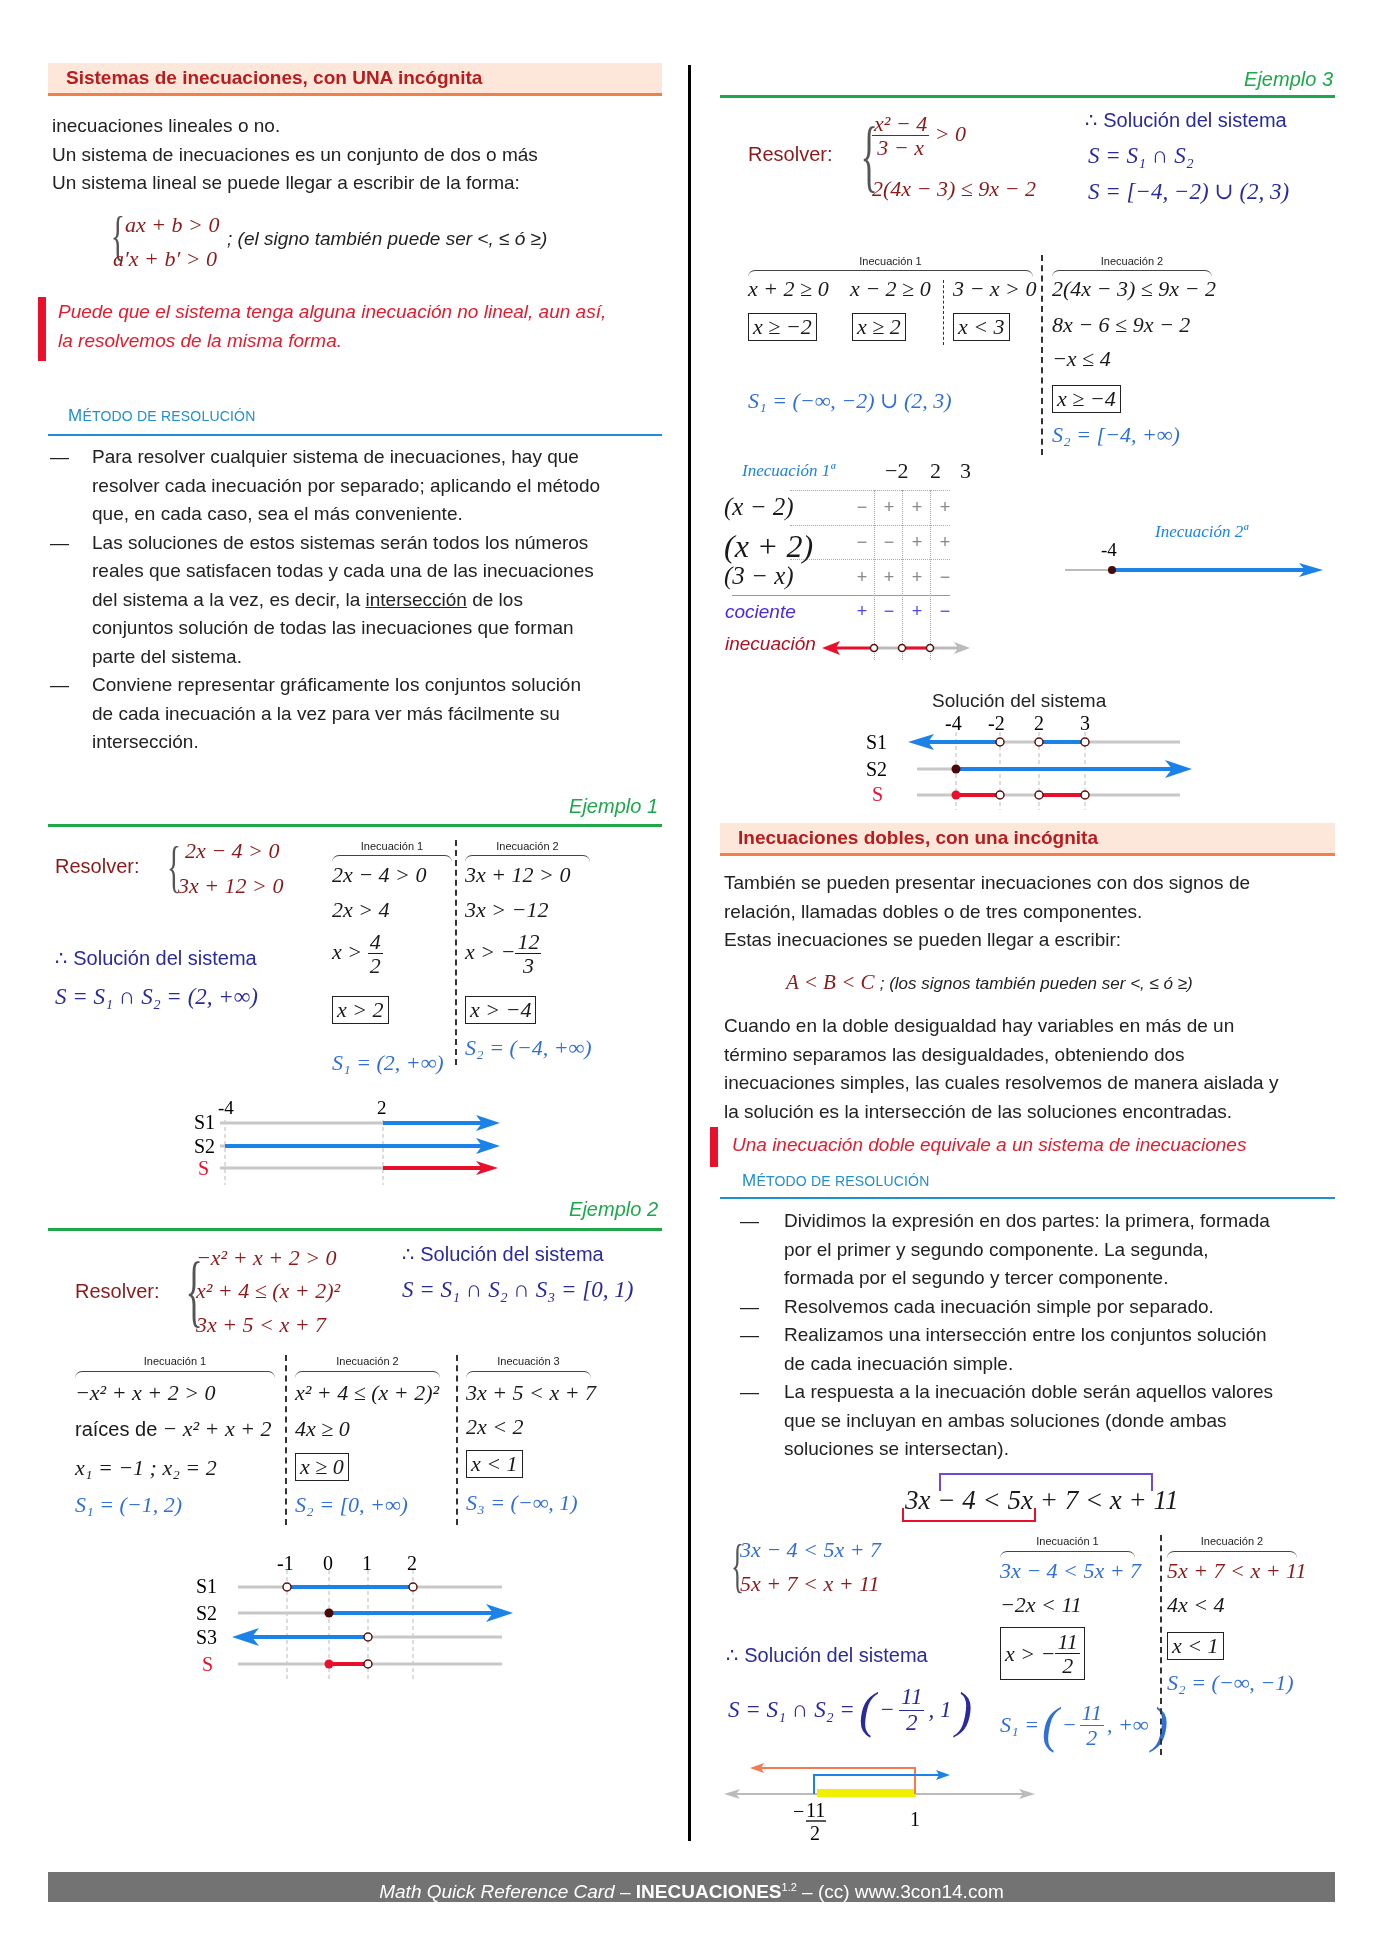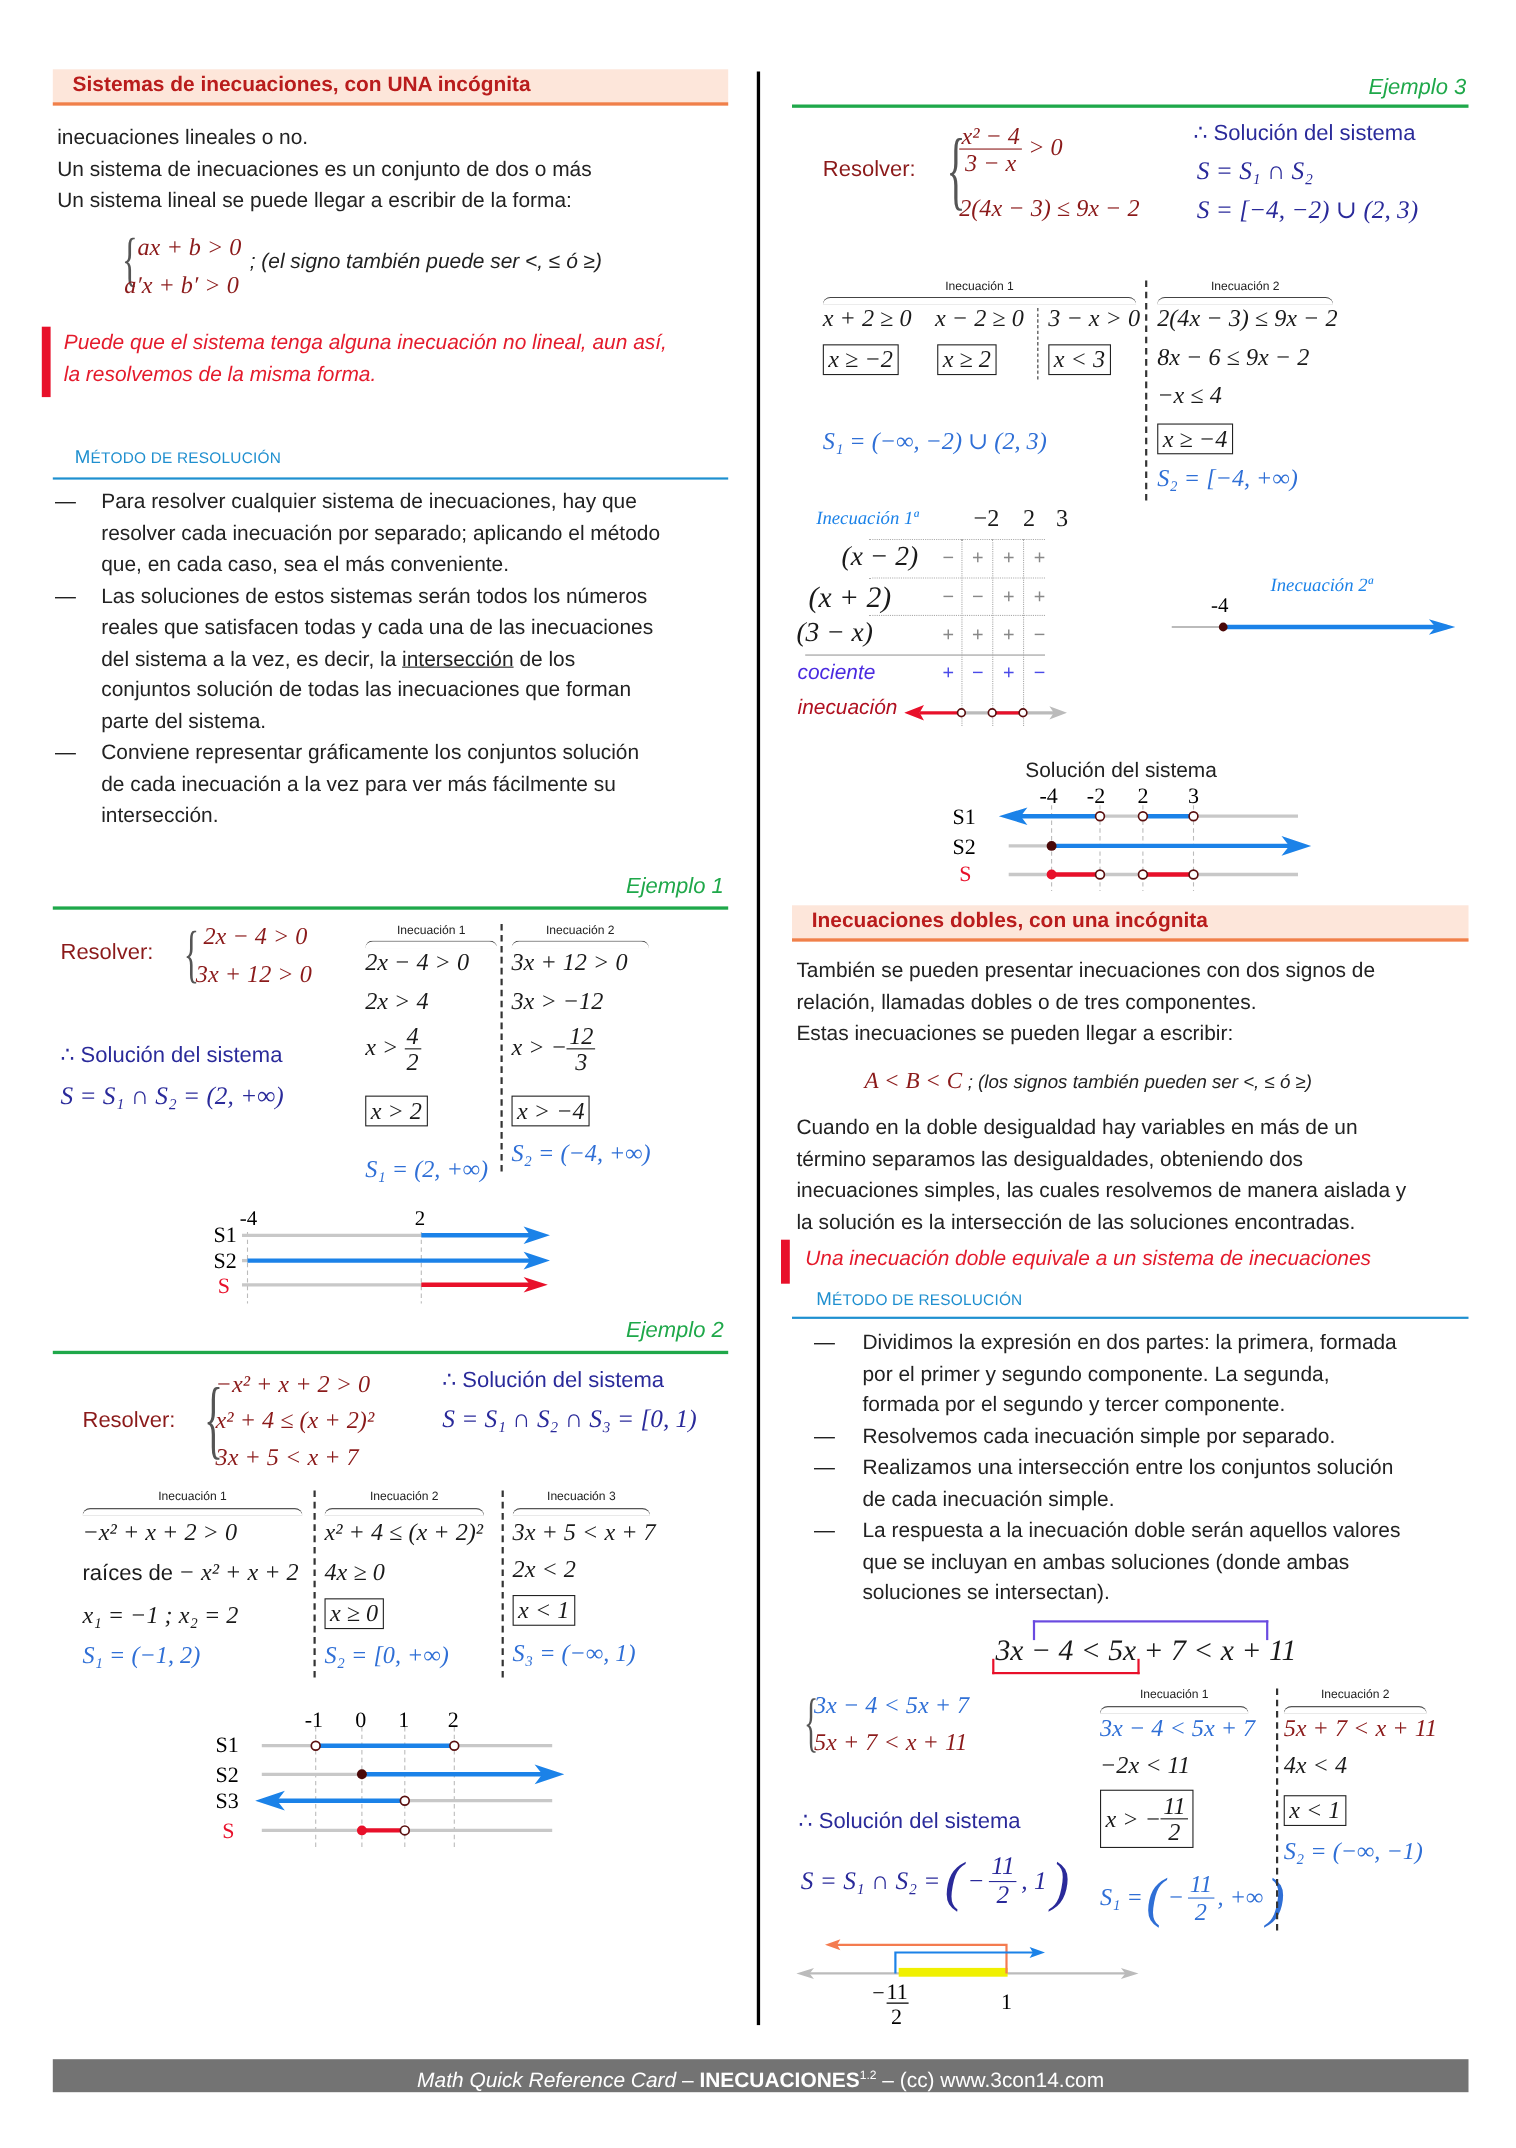--- a/index.html
+++ b/index.html
@@ -259,22 +259,22 @@
   <div class="abs math" style="left:208px;top:3px;">2</div>
   <div class="abs math" style="left:238px;top:3px;">3</div>
   <div class="abs" style="left:68px;top:35px;width:160px;border-top:1px dotted #aaa;"></div>
   <div class="abs" style="left:68px;top:70px;width:160px;border-top:1px dotted #aaa;"></div>
   <div class="abs" style="left:68px;top:104px;width:160px;border-top:1px dotted #aaa;"></div>
   <div class="abs" style="left:10px;top:140px;width:218px;border-top:1.5px solid #999;"></div>
   <div class="abs" style="left:152px;top:35px;height:170px;border-left:1px dotted #aaa;"></div>
   <div class="abs" style="left:180px;top:35px;height:170px;border-left:1px dotted #aaa;"></div>
   <div class="abs" style="left:208px;top:35px;height:170px;border-left:1px dotted #aaa;"></div>
 
-  <div class="abs math mi" style="left:2px;top:38px;font-size:25px;margin-left:41px;">(x − 2)</div>
-  <div class="abs math mi" style="left:13px;top:73px;font-size:27px;">(x + 2)</div>
+  <div class="abs math mi" style="left:2px;top:38px;font-size:25px;">(x − 2)</div>
+  <div class="abs math mi" style="left:2px;top:73px;font-size:32px;">(x + 2)</div>
   <div class="abs math mi" style="left:2px;top:107px;font-size:25px;">(3 − x)</div>
 
   <div class="abs sign-cell" style="left:128px;top:42px;width:24px;">−</div>
   <div class="abs sign-cell" style="left:155px;top:42px;width:24px;">+</div>
   <div class="abs sign-cell" style="left:183px;top:42px;width:24px;">+</div>
   <div class="abs sign-cell" style="left:211px;top:42px;width:24px;">+</div>
   <div class="abs sign-cell" style="left:128px;top:77px;width:24px;">−</div>
   <div class="abs sign-cell" style="left:155px;top:77px;width:24px;">−</div>
   <div class="abs sign-cell" style="left:183px;top:77px;width:24px;">+</div>
   <div class="abs sign-cell" style="left:211px;top:77px;width:24px;">+</div>

